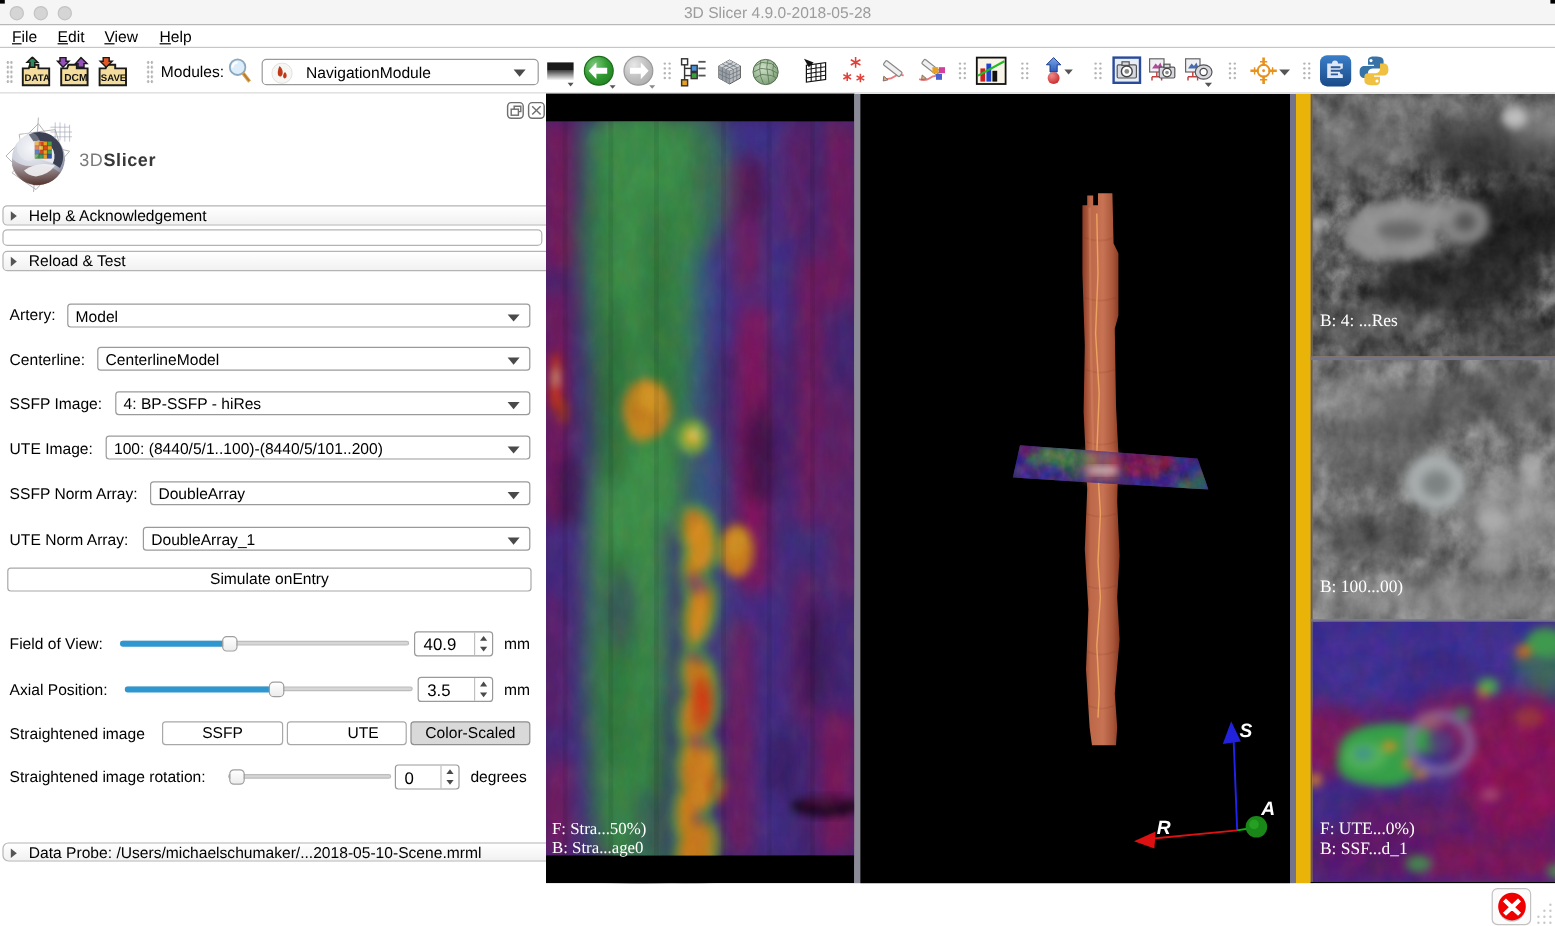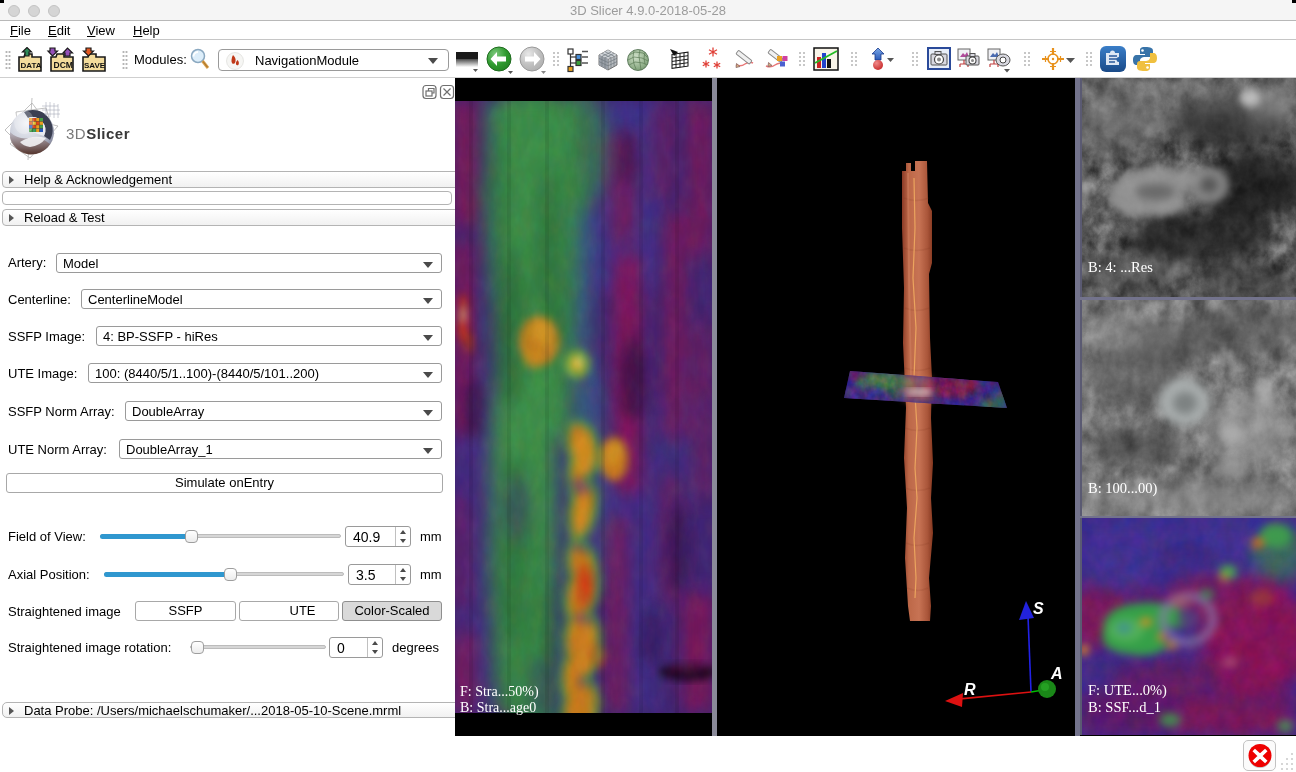--- a/index.html
+++ b/index.html
@@ -33,21 +33,21 @@
   #module-combo { position:absolute; left:218px; top:8px; width:231px; height:22px;
     border:1px solid #9a9a9a; border-radius:4px; background:#fff; }
   #module-combo .txt { position:absolute; left:36px; top:3px; font-size:13px; }
 
   
   #leftpanel { left:0; top:78px; width:455px; height:658px; background:#fff; }
   #vp1 { left:455px; top:78px; width:257px; height:658px; background:#000; }
   #sep1 { left:712px; top:78px; width:5px; height:658px; background:#8a8a99; }
   #vp3d { left:717px; top:78px; width:358px; height:658px; background:#000; }
   #sep2 { left:1075px; top:78px; width:5px; height:658px; background:#73738c; }
-  #rightcol { left:1080px; top:78px; width:216px; height:658px; background:#c4b5fd; }
+  #rightcol { left:1080px; top:78px; width:216px; height:658px; background:#eab308;padding-left:12px; }
 
   
   #statusbar { left:0; top:736px; width:1296px; height:36px; background:#fff; }
   #closebtn { position:absolute; left:1243px; top:4px; width:33px; height:31px;
     border:1px solid #c2c2c2; border-radius:5px; background:#fbfbfb; }
 
   
   .collapse-bar { position:absolute; left:2px; width:536px; height:17px;
     border:1px solid #b4b4b4; border-radius:4px;
     background:linear-gradient(#ffffff,#f1f1f1); font-size:13px; }

